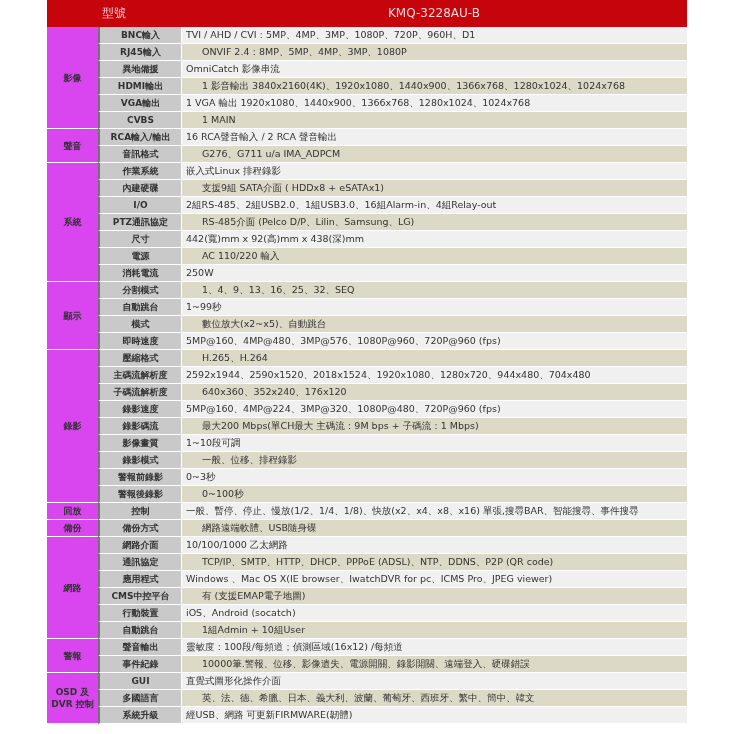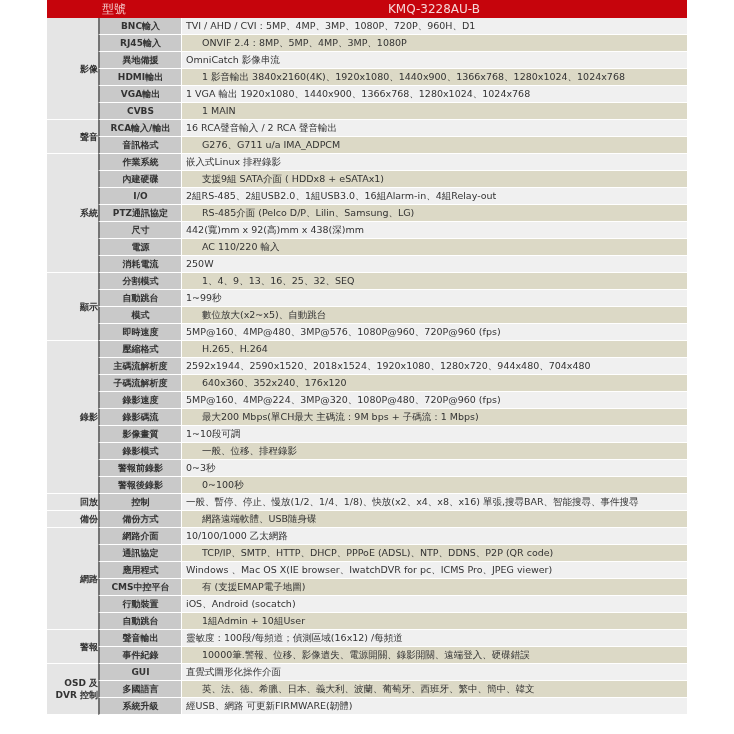--- a/index.html
+++ b/index.html
@@ -1,21 +1,21 @@
 <!DOCTYPE html>
 <html><head>
 <meta charset="utf-8">
 <style>
   html, body { margin:0; padding:0; background:#ffffff; }
   body { width:734px; height:734px; overflow:hidden; position:relative; font-family:"DejaVu Sans", sans-serif; }
   #spec { position:absolute; left:47px; top:0; width:640px; border-collapse:separate; border-spacing:0; table-layout:fixed; }
   #spec td, #spec th { padding:0; height:17px; box-sizing:border-box; font-size:9.5px; line-height:16px; white-space:nowrap; overflow:hidden; }
-  #spec tr.hdr th { background:#c6040c; color:#f3c9c9; font-weight:normal; height:18px; line-height:13px; font-size:12px; }
+  #spec tr.hdr th { background:#c6040c; color:#f3c9c9; font-weight:normal; height:27px; line-height:13px; font-size:12px; }
   #spec tr.hdr th.model { color:#f6d6d6; }
-  #spec td.cat { background:#e5e5e5; color:#333; font-weight:bold; text-align:right; border-bottom:1px solid #ffffff; font-size:9px; line-height:12px; white-space:normal;margin-left:44px; }
+  #spec td.cat { background:#d946ef; color:#333; font-weight:bold; text-align:center; border-bottom:1px solid #ffffff; font-size:9px; line-height:12px; white-space:normal;margin-left:44px; }
   #spec td.lbl { background:#c9c9c9; color:#333; font-weight:bold; text-align:center; border-left:2px solid #737373; border-bottom:1px solid #ffffff; font-size:9px; }
   #spec td.val { color:#333; padding-left:4px; border-left:1px solid #fff; border-bottom:1px solid #ffffff; }
   #spec tr.even td.val { background:#dcd9c6;padding-left:20px; }
   #spec tr.odd td.val { background:#f0f0f0; }
 </style>
 </head>
 <body>
 
 <table id="spec">
   <colgroup>

